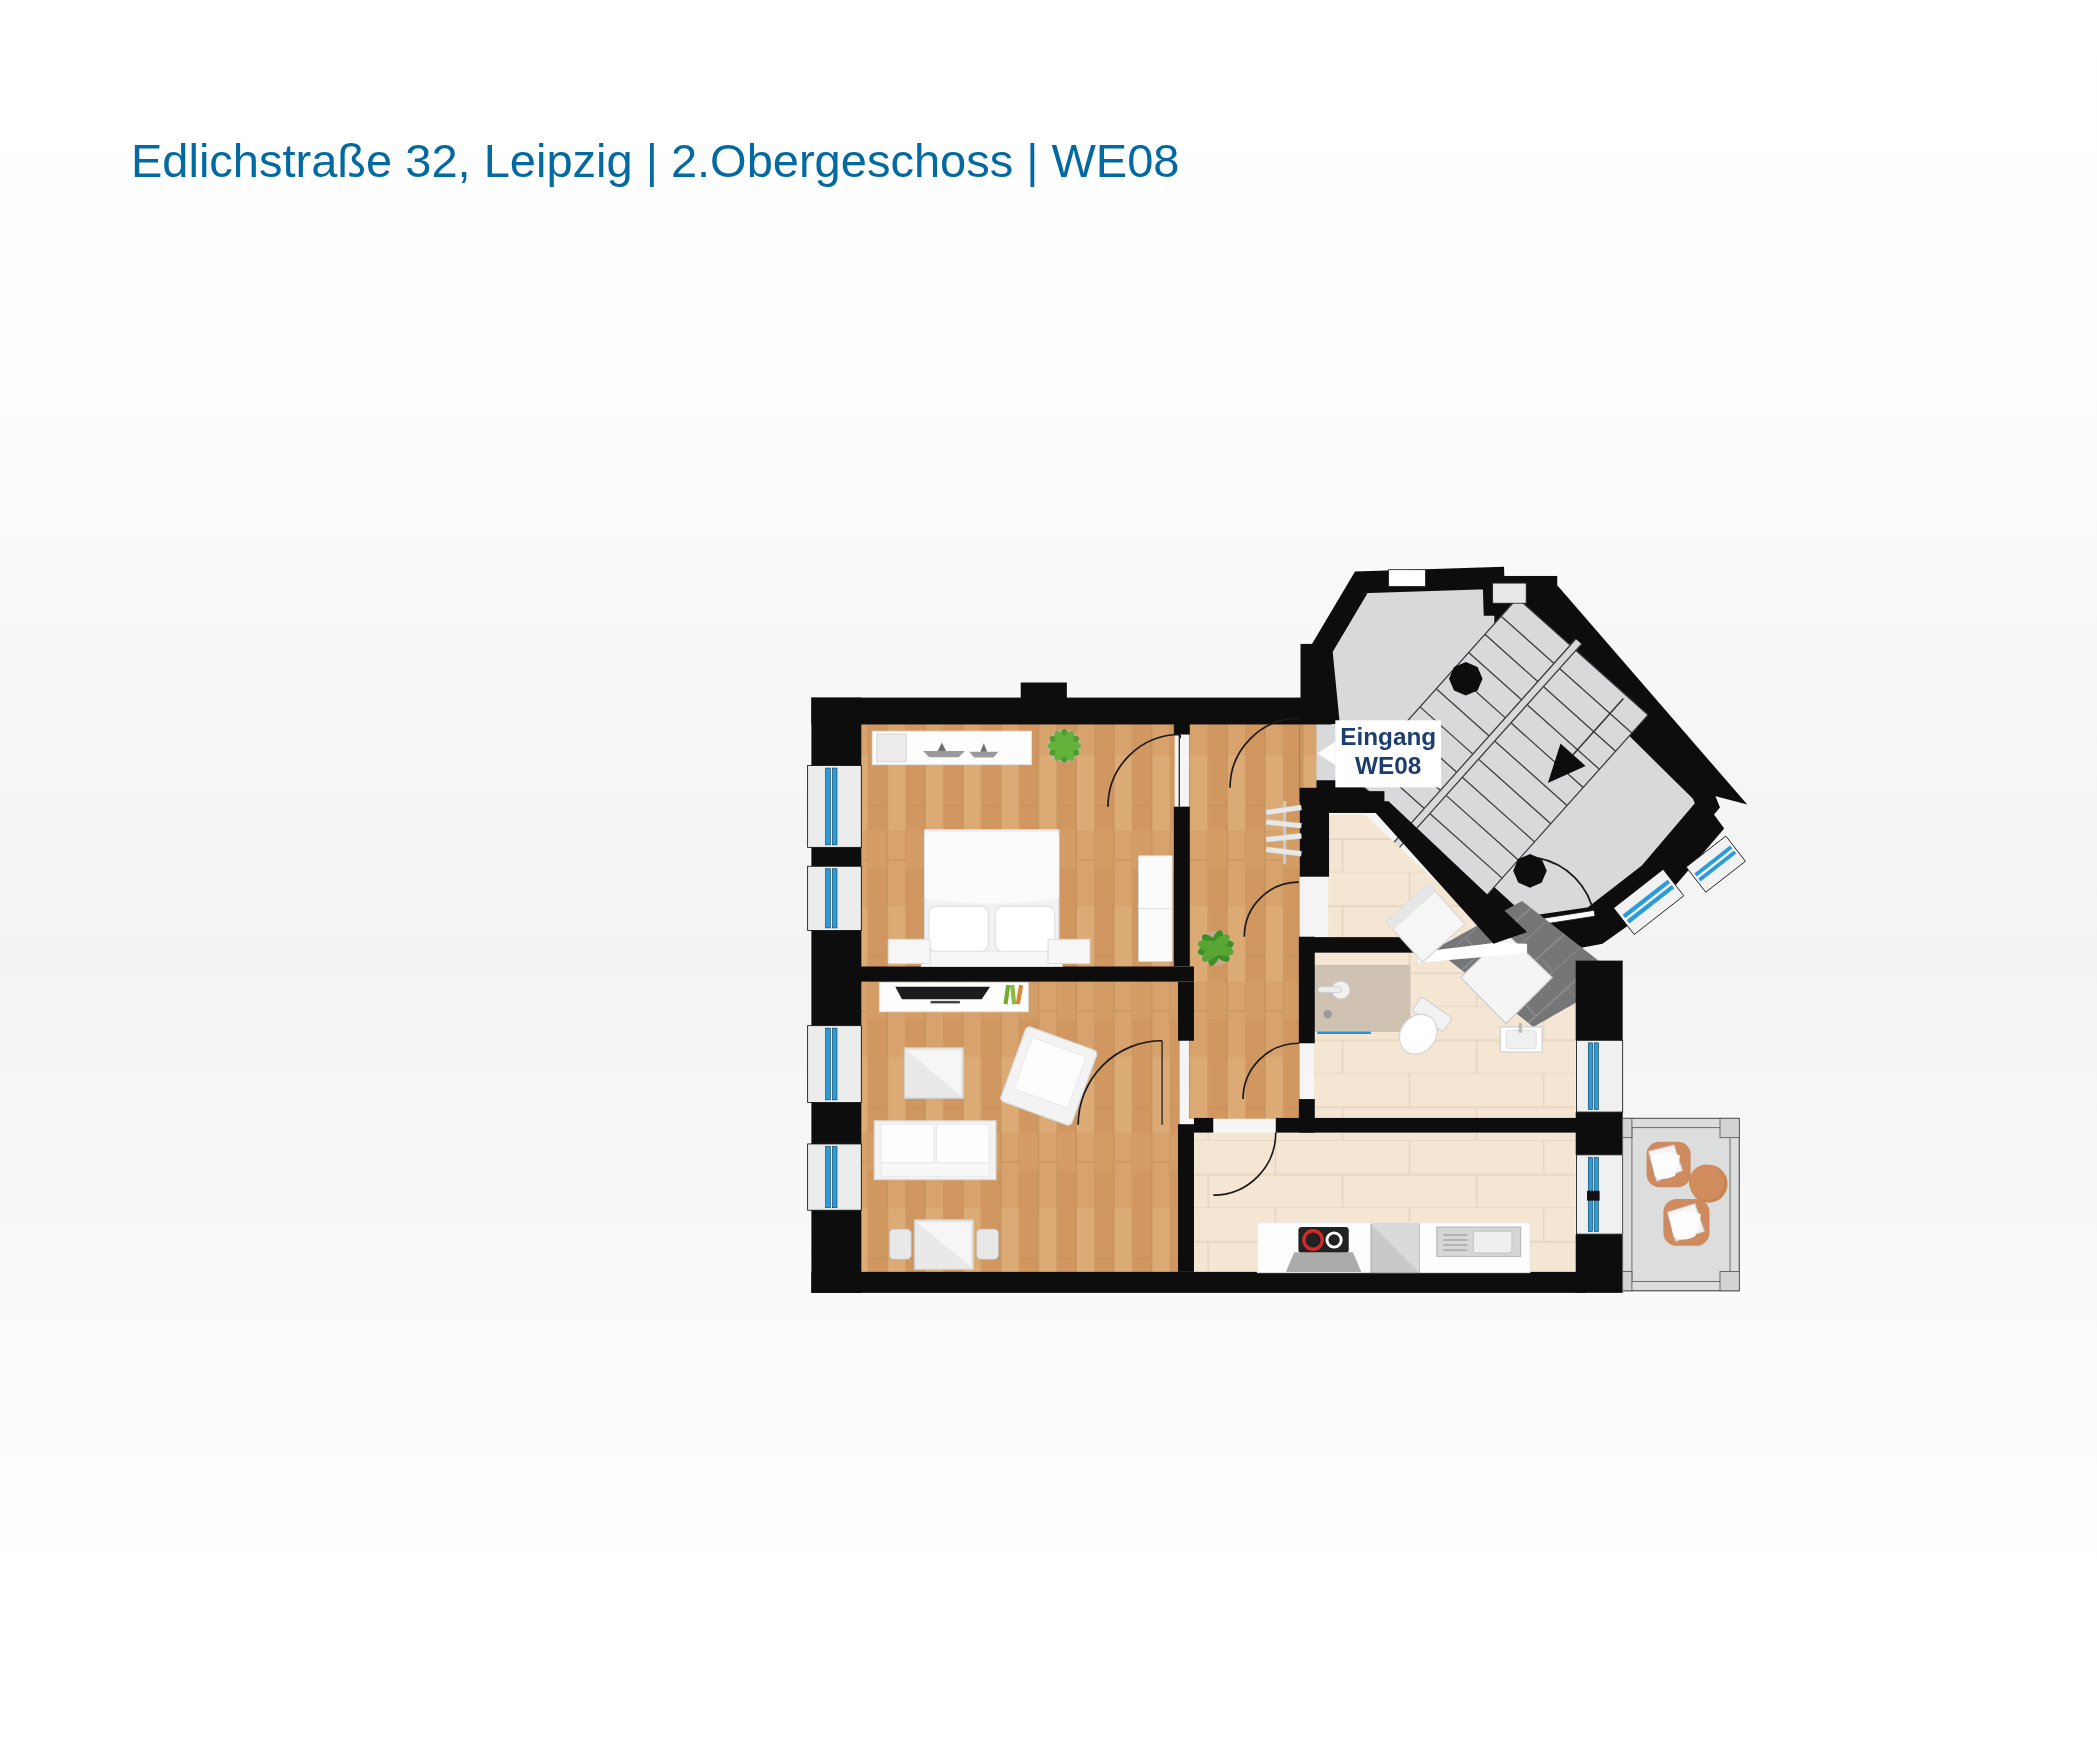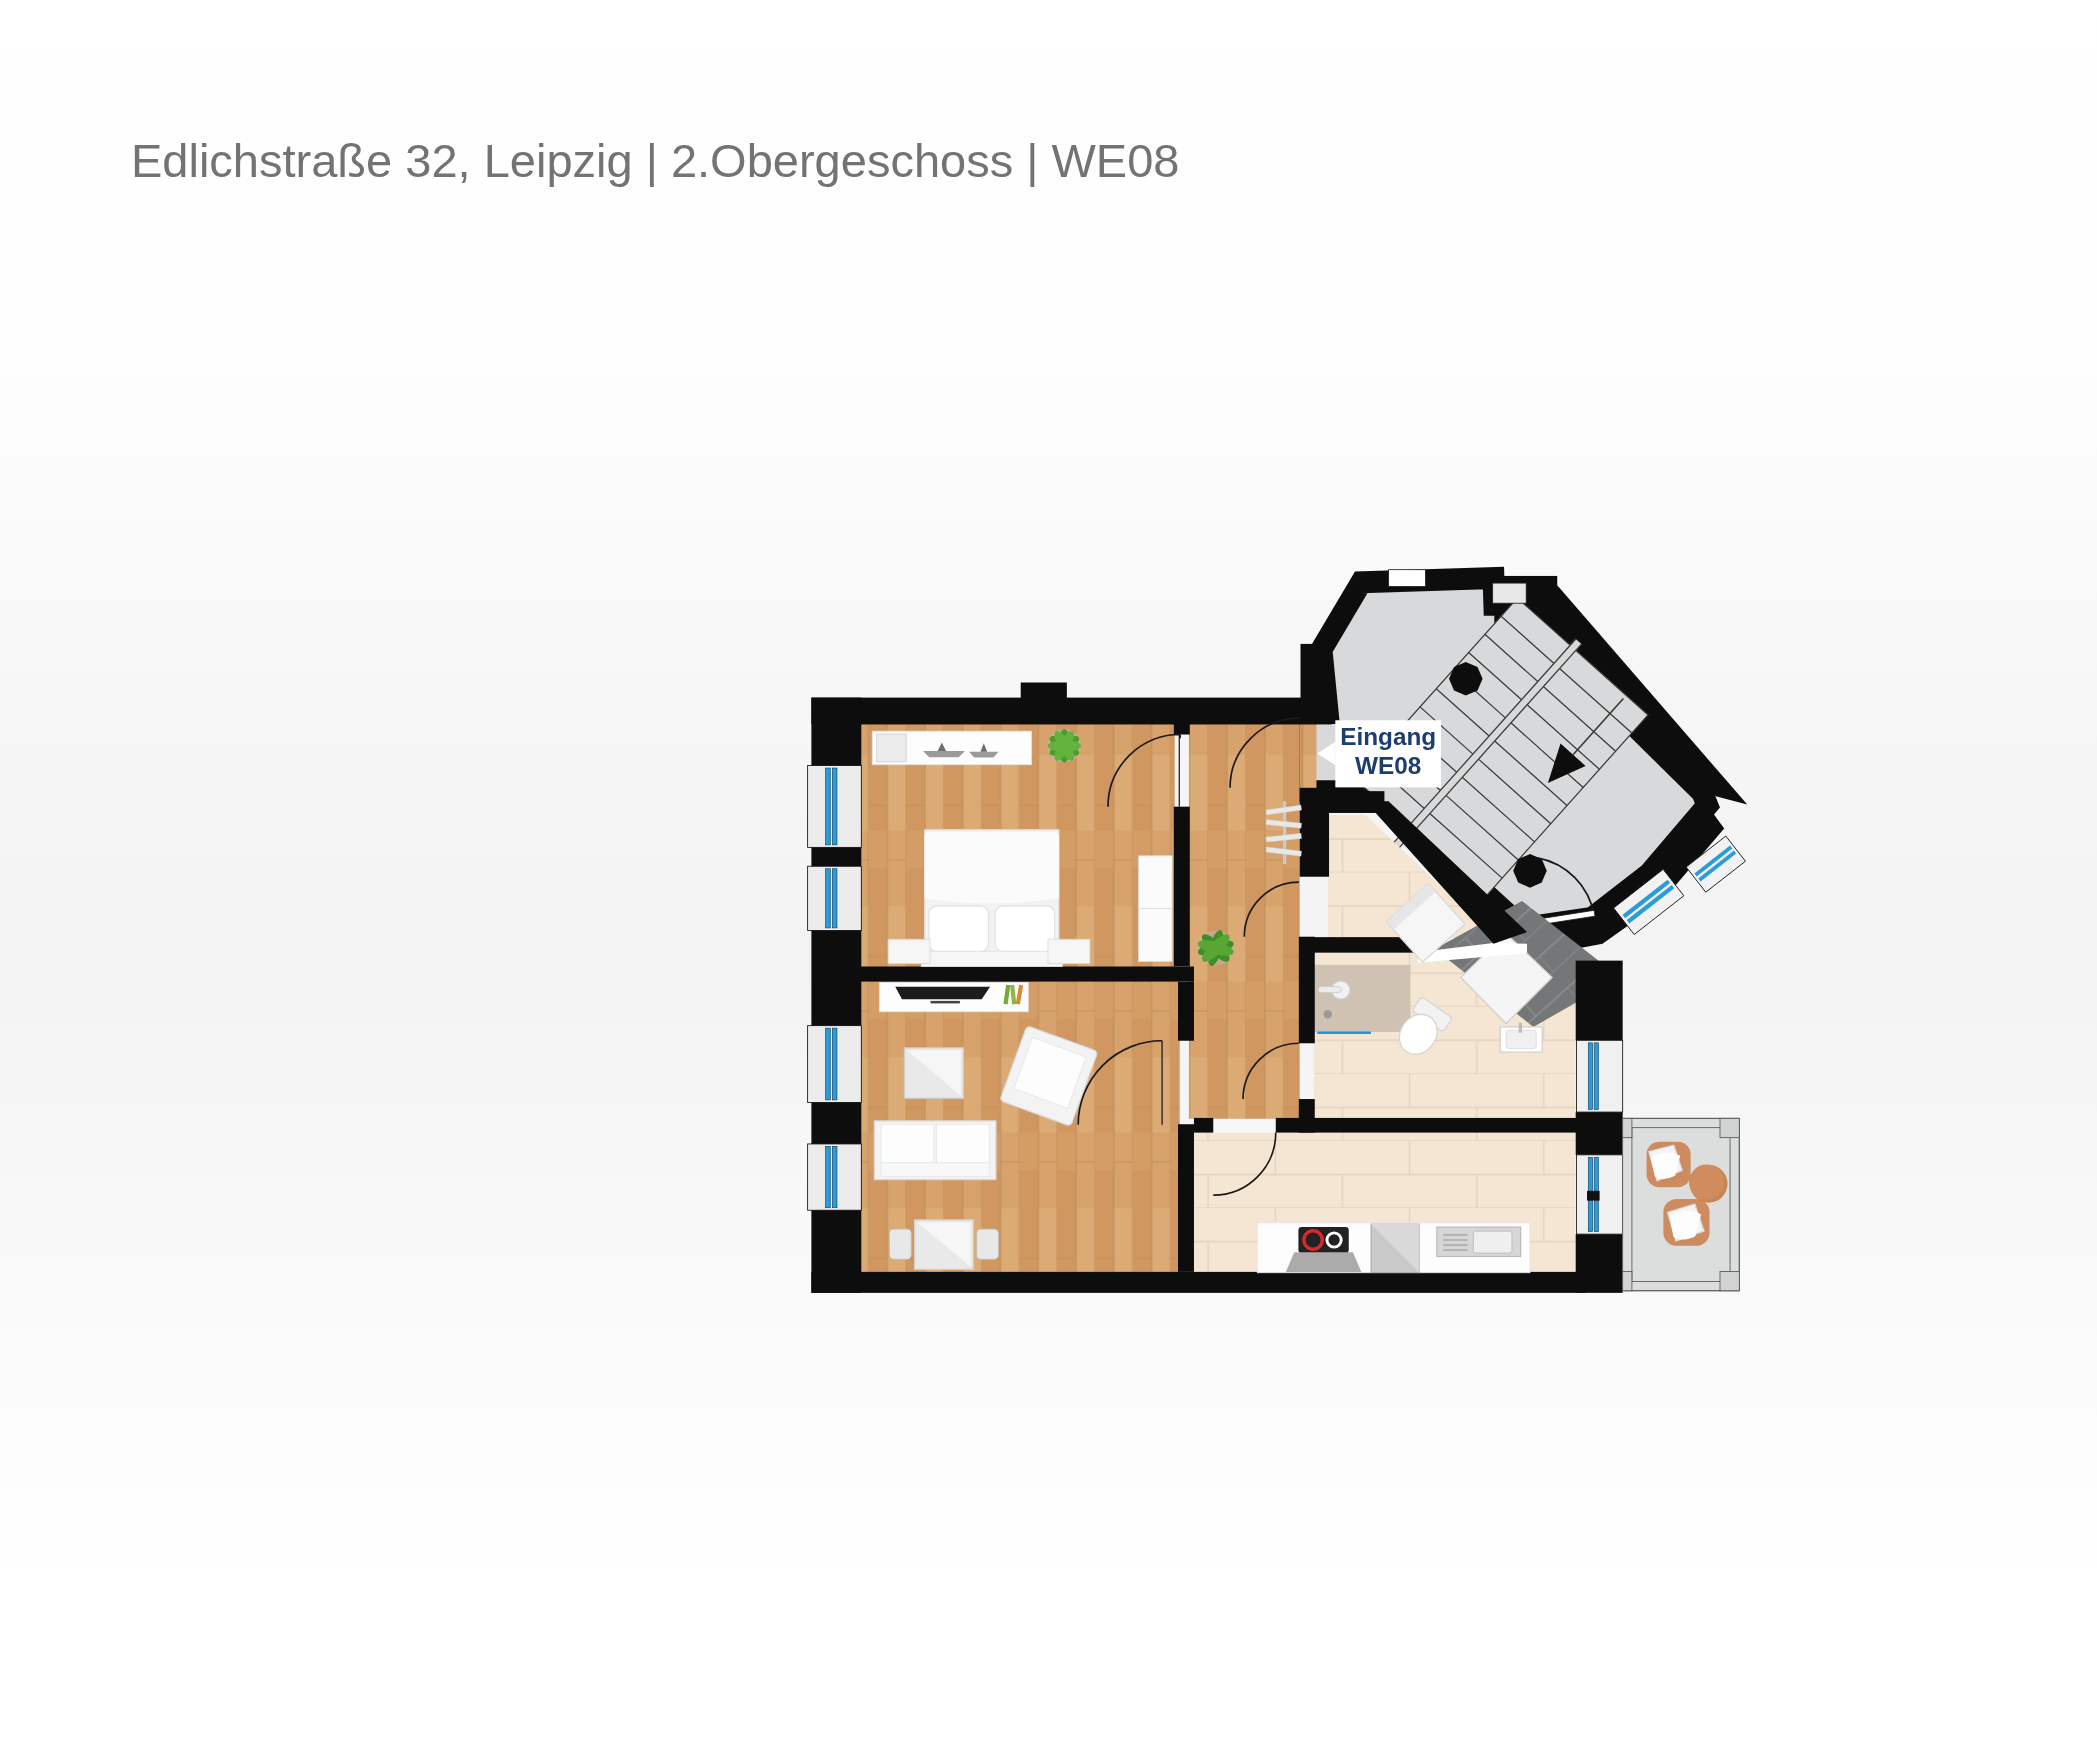--- a/index.html
+++ b/index.html
@@ -4,21 +4,21 @@
 <style>
   html,body{margin:0;padding:0;}
   body{
     width:2622px;height:1748px;overflow:hidden;
     font-family:"Liberation Sans",sans-serif;
     background:linear-gradient(180deg,#ffffff 0%,#fefefe 20%,#f6f6f7 42%,#f3f3f4 55%,#fafafb 75%,#ffffff 90%,#ffffff 100%);
     position:relative;
   }
   .title{
     position:absolute;left:131px;top:133px;
-    font-size:47px;color:#737373;letter-spacing:0px;
+    font-size:47px;color:#0369a1;letter-spacing:0px;
   }
 </style>
 </head>
 <body>
 
 <div class="title">Edlichstraße 32, Leipzig&nbsp;| 2.Obergeschoss&nbsp;| WE08</div>
 
 <svg width="2622" height="1748" viewBox="0 0 6250 4167" style="position:absolute;left:0;top:0">
 <defs>
   <pattern id="wood" width="90" height="360" patternUnits="userSpaceOnUse">

